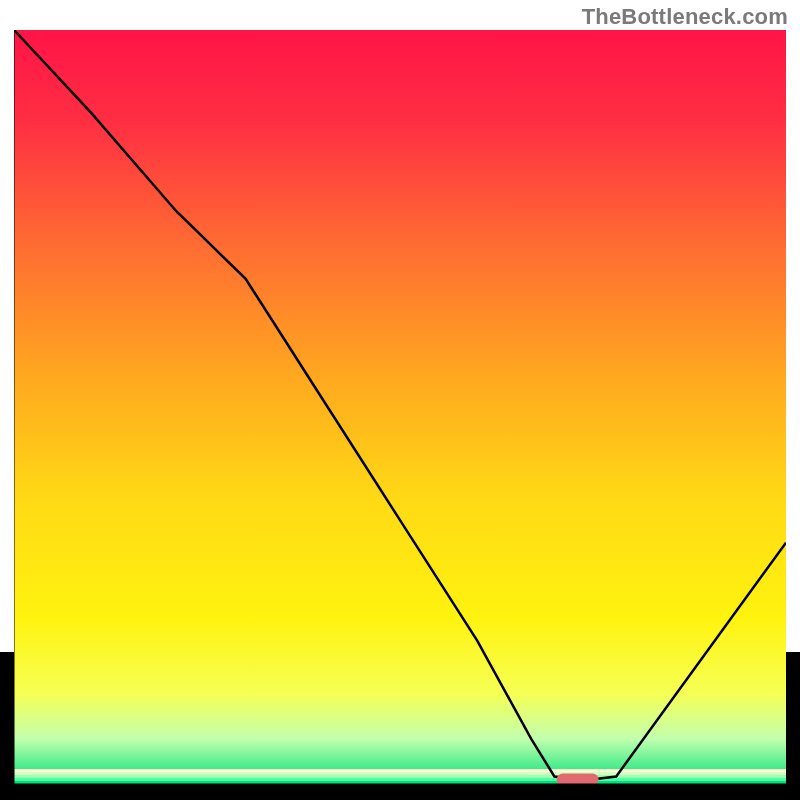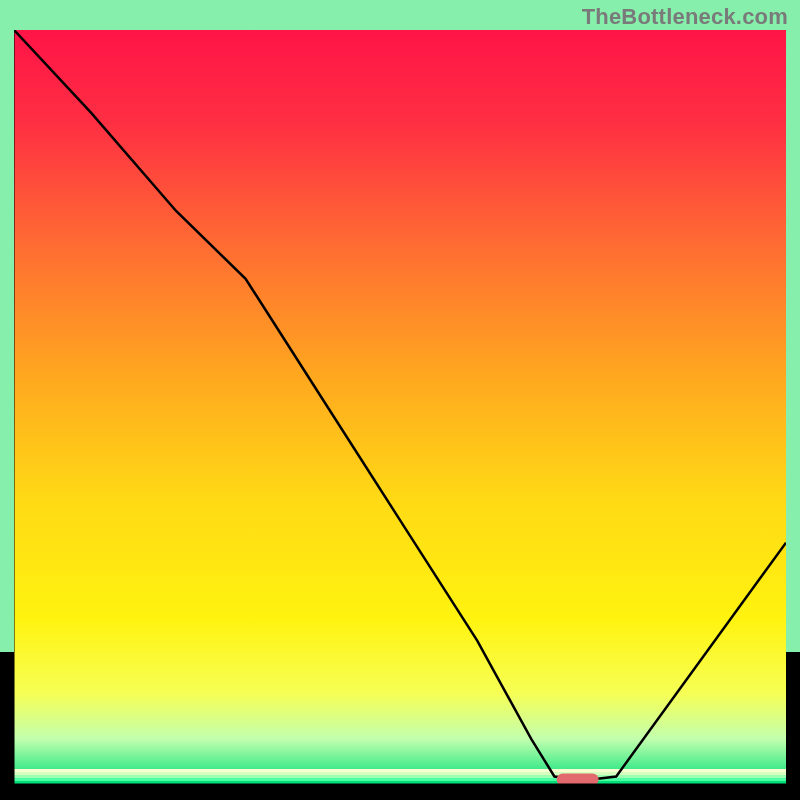--- a/index.html
+++ b/index.html
@@ -7,21 +7,21 @@
     padding: 0;
     width: 800px;
     height: 800px;
     background: #000;
     overflow: hidden;
   }
   .wrap {
     position: relative;
     width: 800px;
     height: 652px;
-    background: #86efac;
+    background: #ffffff;
   }
   .watermark {
     position: absolute;
     top: 4px;
     right: 12px;
     color: #7a7a7a;
     font-family: Arial, Helvetica, sans-serif;
     font-size: 22px;
     font-weight: 600;
     letter-spacing: 0.2px;

